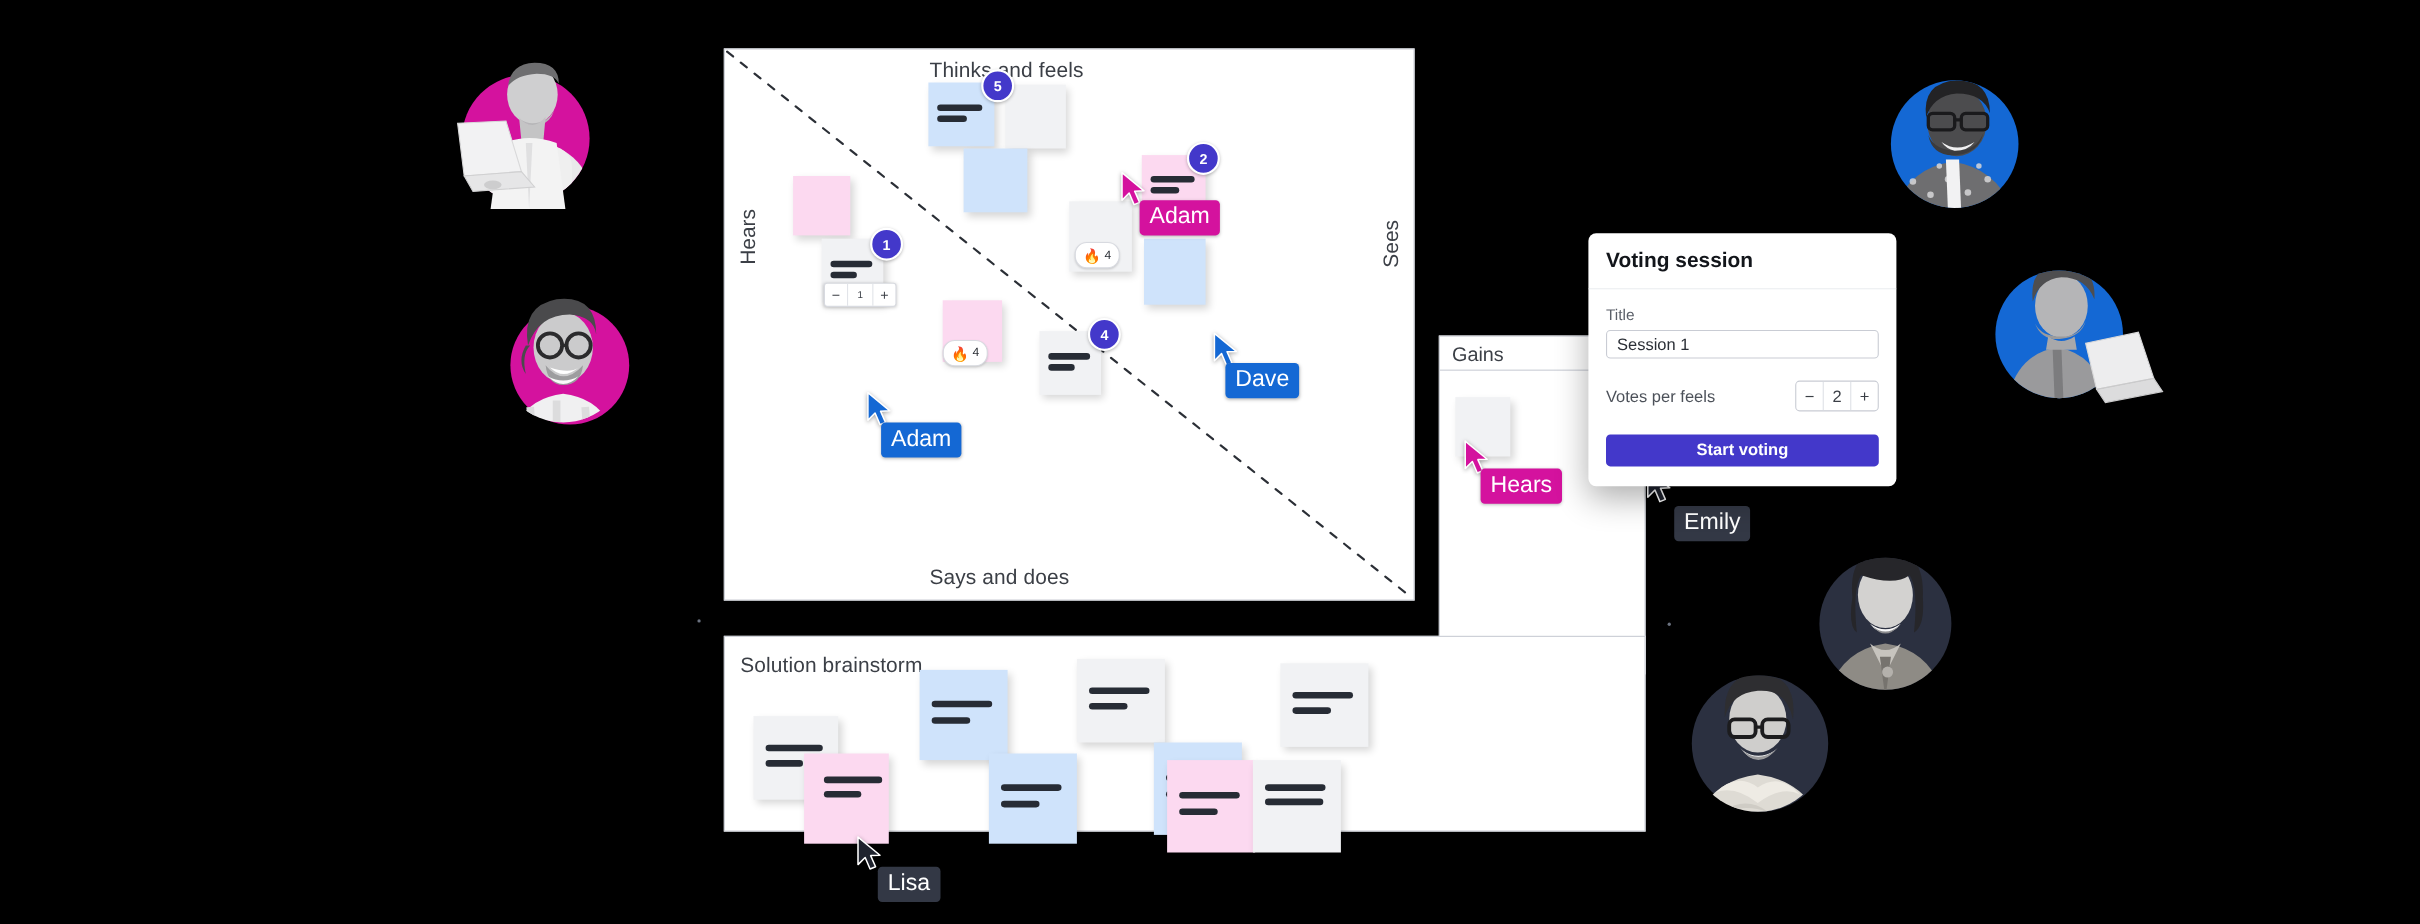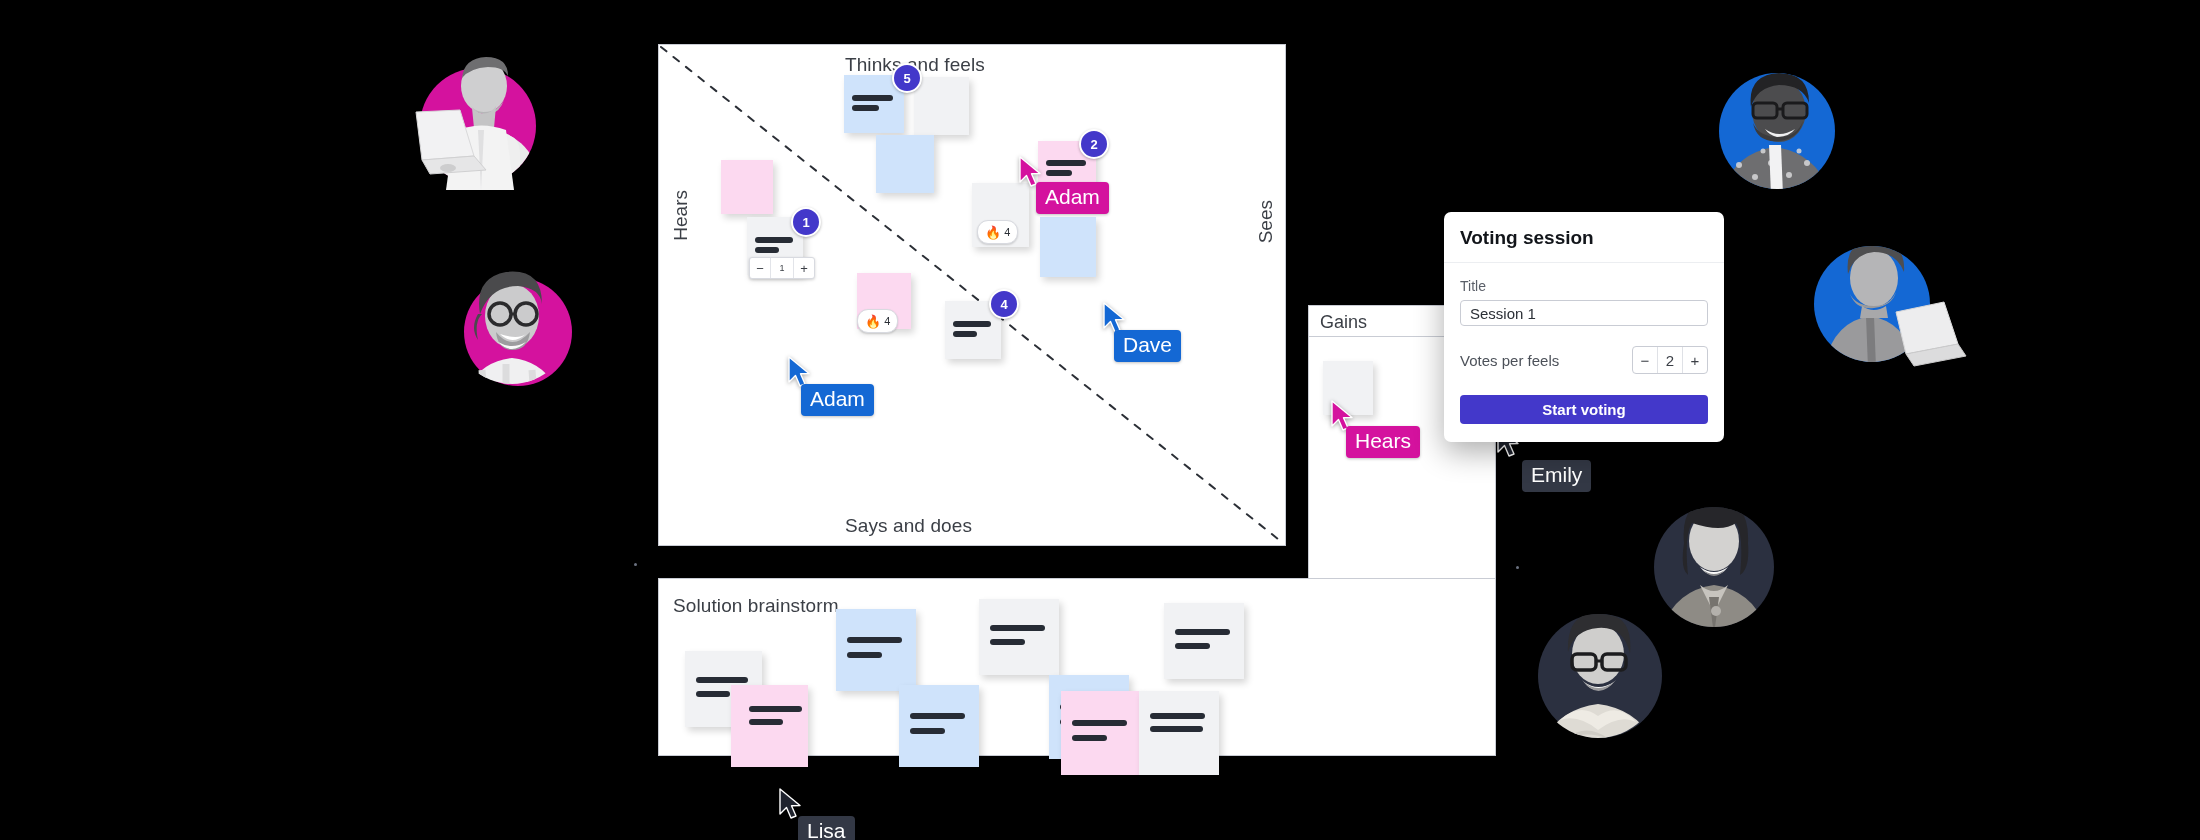--- a/index.html
+++ b/index.html
@@ -403,20 +403,20 @@
     <div class="cname" style="left:16px;top:26px;background:#d4129e;">Hears</div>
   </div>
 
   <div class="cursorwrap" style="left:1496px;top:426px;">
     <svg width="26" height="32" viewBox="0 0 26 32">
       <path d="M2 1 L2 26 L8.5 19.5 L13 30 L18 28 L13.5 17.8 L22 17.5 Z" fill="#1f232e" stroke="#fff" stroke-width="1.4" stroke-linejoin="round"></path>
     </svg>
     <div class="cname" style="left:26px;top:34px;background:#333845;">Emily</div>
   </div>
 
-  <div class="cursorwrap" style="left:778px;top:788px;">
+  <div class="cursorwrap" style="left:778px;top:760px;">
     <svg width="26" height="32" viewBox="0 0 26 32">
       <path d="M2 1 L2 26 L8.5 19.5 L13 30 L18 28 L13.5 17.8 L22 17.5 Z" fill="#1f232e" stroke="#fff" stroke-width="1.4" stroke-linejoin="round"></path>
     </svg>
     <div class="cname" style="left:20px;top:28px;background:#333845;">Lisa</div>
   </div>
 
 </div>
 
 </body></html>

